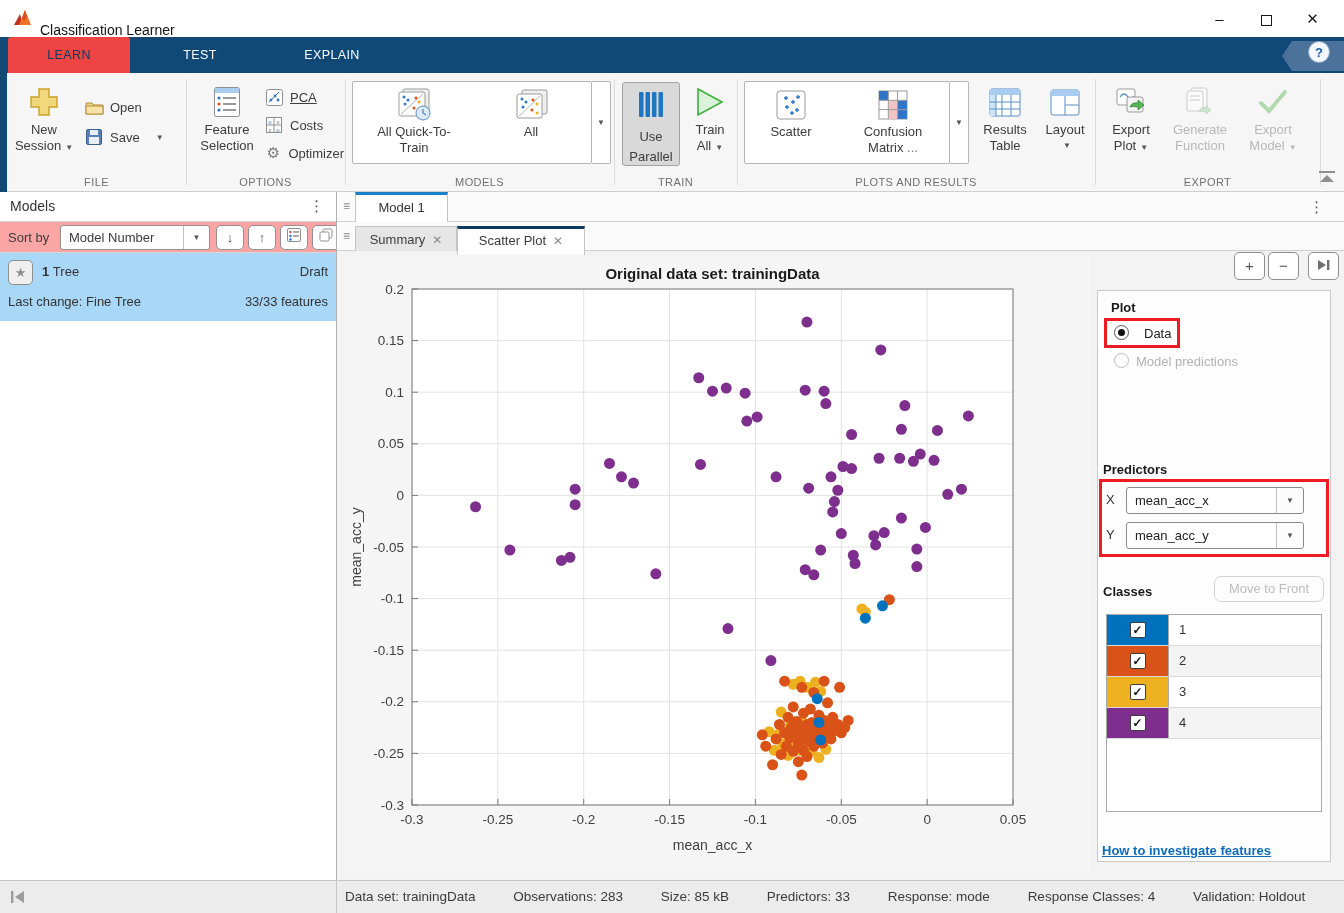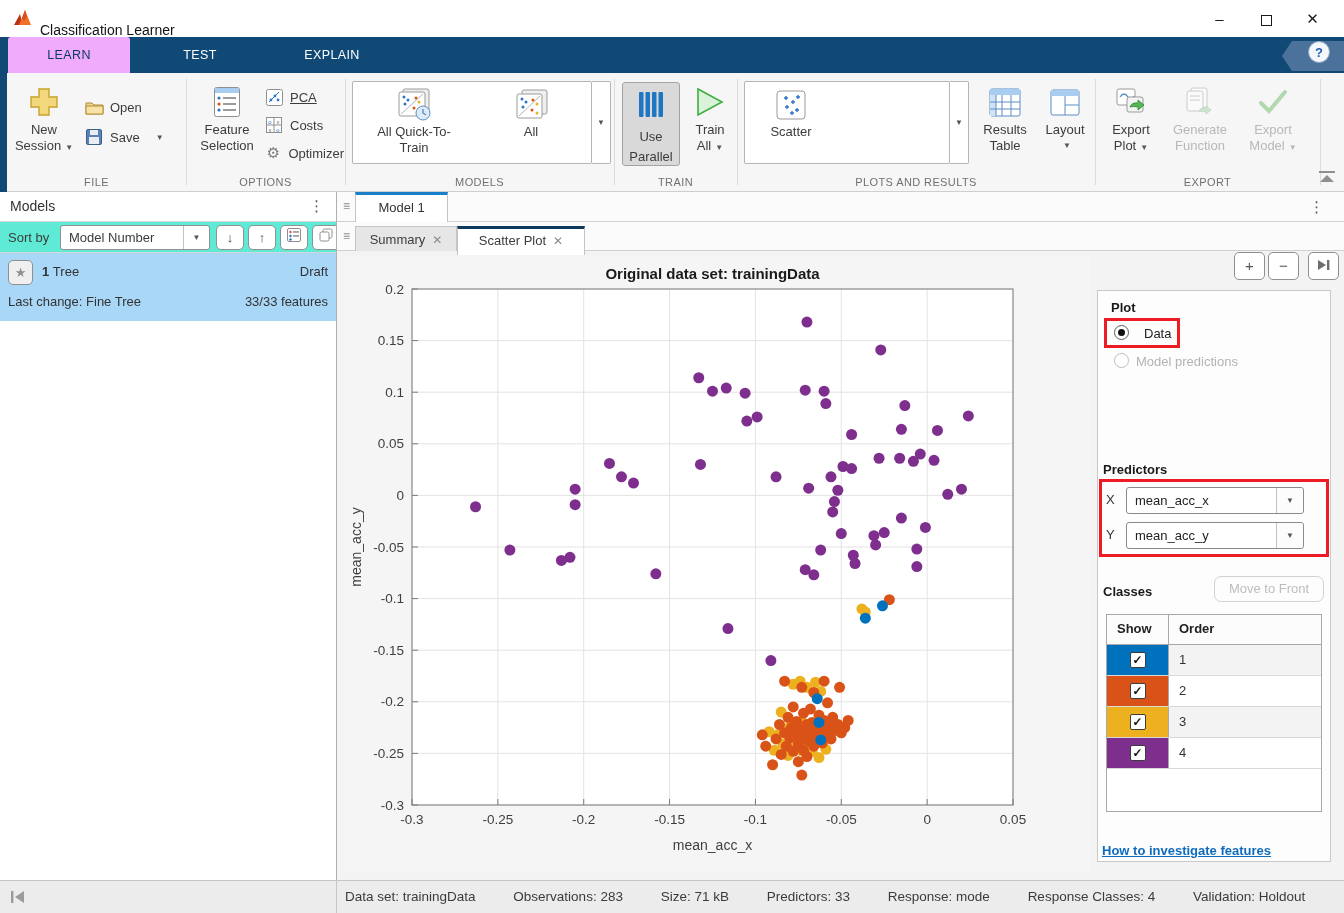--- a/index.html
+++ b/index.html
@@ -10,21 +10,21 @@
   .titlebar { position:absolute; left:0; top:0; width:1344px; height:37px; background:#fff; }
   .titlebar .apptitle { position:absolute; left:40px; top:10px; font-size:14px; color:#141414;margin-top:12px; }
   .logo { position:absolute; left:14px; top:10px; width:18px; height:16px; }
   .wctl { position:absolute; top:0; height:37px; width:47px; text-align:center; line-height:37px; color:#1a1a1a; font-size:15px; }
   .wctl.min { right:101px; } .wctl.max { right:54px; } .wctl.close { right:8px; }
   .maxbox { display:inline-block; width:11px; height:11px; border:1.4px solid #1a1a1a; vertical-align:middle; }
 
   
   .tabstrip { position:absolute; left:0; top:37px; width:1344px; height:36px; background:#104876; }
   .rtab { position:absolute; top:0; height:36px; line-height:36px; text-align:center; color:#fff; font-size:12.5px; letter-spacing:.4px; }
-  .rtab.active { background:#f0abfc; color:#0d3a61; border-radius:3px 3px 0 0; }
+  .rtab.active { background:#ef4444; color:#0d3a61; border-radius:3px 3px 0 0; }
   .helpwrap { position:absolute; right:0; top:4px; width:62px; height:30px; background:#4a729a; clip-path:polygon(16% 0,100% 0,100% 100%,16% 100%,0 50%); }
   .helpcirc { position:absolute; right:14px; top:4px; width:22px; height:22px; border-radius:50%; background:#f4f8fc; border:1px solid #8fa9c4; color:#1b5fae; font-weight:bold; font-size:13px; text-align:center; line-height:21px; }
 
   
   .ribbon { position:absolute; left:0; top:73px; width:1344px; height:119px; background:#f6f6f6; border-bottom:1px solid #cfcfcf; }
   .blue-strip { position:absolute; left:0; top:0; width:7px; height:119px; background:#104876; }
   .sep { position:absolute; top:6px; height:106px; width:1px; background:#dcdcdc; }
   .seclabel { position:absolute; bottom:3px; font-size:11px; color:#707070; letter-spacing:.4px; text-align:center; }
   .bigbtn { position:absolute; display:flex; flex-direction:column; align-items:center; justify-content:space-between; text-align:center; font-size:13px; color:#3c3c3c; line-height:16px; }
   .bigbtn .ic { height:36px; display:flex; align-items:center; justify-content:center; margin-bottom:2px; }
@@ -37,21 +37,21 @@
   .gal-drop { position:absolute; background:#fff; border:1px solid #b5b5b5; border-left:none; border-radius:0 2px 2px 0; display:flex; align-items:center; justify-content:center; }
   .pressed { background:#d9d9d9; border:1px solid #a3a3a3; border-radius:3px; }
   .disabled { color:#b8b8b8 !important; }
   .collapse-ribbon { position:absolute; right:6px; bottom:6px; width:22px; height:16px; }
 
   
   .models-panel { position:absolute; left:0; top:192px; width:337px; height:688px; background:#fff; border-right:1px solid #b0b0b0; overflow:hidden; }
   .mp-header { position:absolute; left:0; top:0; width:100%; height:30px; border-bottom:1px solid #d6d6d6; background:#fff; }
   .mp-header .t { position:absolute; left:10px; top:6px; font-size:14px; color:#333; }
   .dots-v { position:absolute; right:12px; top:5px; font-size:15px; color:#555; }
-  .sortrow { position:absolute; left:0; top:30px; width:100%; height:31px; background:#5eead4; border-bottom:1px solid #d6d6d6; }
+  .sortrow { position:absolute; left:0; top:30px; width:100%; height:31px; background:#fca5a5; border-bottom:1px solid #d6d6d6; }
   .sortrow .lbl { position:absolute; left:8px; top:8px; }
   .combo { position:absolute; left:60px; top:3px; width:150px; height:25px; background:#fff; border:1px solid #919191; border-radius:3px; }
   .combo .val { position:absolute; left:8px; top:4px; }
   .combo .dd { position:absolute; right:0; top:0; width:26px; height:23px; border-left:1px solid #c2c2c2; text-align:center; line-height:23px; font-size:8px; color:#555; }
   .tbtn { position:absolute; top:3px; width:28px; height:25px; background:#fff; border:1px solid #919191; border-radius:5px; text-align:center; line-height:23px; color:#444; font-size:13px; }
   .model-card { position:absolute; left:0; top:61px; width:100%; height:68px; background:#a9d7f8; }
   .star-btn { position:absolute; left:8px; top:7px; width:25px; height:25px; background:#efefef; border:1px solid #8f8f8f; border-radius:5px; text-align:center; line-height:23px; color:#8f8f8f; font-size:13px; }
   .mc-line1 { position:absolute; left:42px; top:11px; color:#333; }
   .mc-line1 b { font-weight:bold; }
   .mc-draft { position:absolute; right:8px; top:11px; color:#333; }
@@ -292,20 +292,38 @@
               <path d="M8 8 h4 M10 6 v4"></path>
               <path d="M15 12 h4 M17 10 v4"></path>
               <path d="M9 17 h4 M11 15 v4"></path>
               <path d="M19 20 h4 M21 18 v4"></path>
               <path d="M14 23 h4 M16 21 v4"></path>
               <path d="M20 7 h4 M22 5 v4"></path>
             </g>
           </svg>
       </span>
       <span>Scatter</span>
+    </div>
+    <div class="gal-item" style="width:112px;">
+      <span class="ic">
+        <svg width="30" height="30" viewBox="0 0 30 30">
+            <rect x="1" y="1" width="28" height="28" fill="#fff" stroke="#9a9a9a"></rect>
+            <rect x="1" y="1" width="9.3" height="9.3" fill="#2e75c8"></rect>
+            <rect x="10.3" y="10.3" width="9.3" height="9.3" fill="#f3c4c4"></rect>
+            <rect x="19.6" y="10.3" width="9.3" height="9.3" fill="#2e75c8"></rect>
+            <rect x="10.3" y="19.6" width="9.3" height="9.3" fill="#f3c4c4"></rect>
+            <rect x="19.6" y="19.6" width="9.3" height="9.3" fill="#2e75c8"></rect>
+            <line x1="1" y1="10.3" x2="29" y2="10.3" stroke="#9a9a9a"></line>
+            <line x1="1" y1="19.6" x2="29" y2="19.6" stroke="#9a9a9a"></line>
+            <line x1="10.3" y1="1" x2="10.3" y2="29" stroke="#9a9a9a"></line>
+            <line x1="19.6" y1="1" x2="19.6" y2="29" stroke="#9a9a9a"></line>
+          </svg>
+      </span>
+      <span>Confusion</span>
+      <span><span>Matrix</span> <span style="color:#7a7a7a;">...</span></span>
     </div>
   </div>
   <div class="gal-drop" style="left:950px;top:8px;width:19px;height:83px;">
       <span class="caret" style="margin:0;">▼</span>
     </div>
   <div class="bigbtn" style="left:978px;top:11px;width:54px;">
     <span class="ic">
       <svg width="32" height="29" viewBox="0 0 32 29">
           <rect x="1" y="1" width="30" height="27" rx="2" fill="#fff" stroke="#5b8ec4"></rect>
           <rect x="1" y="1" width="30" height="6" fill="#a8cdf0"></rect>
@@ -667,24 +685,20 @@
           <span class="val">mean_acc_y</span>
           <span class="dd">▼</span>
         </div>
       </div>
       <div class="redbox" style="left:1px;top:188px;width:230px;height:78px;"></div>
 
       <span class="pp-h" style="left:5px;top:293px;">Classes</span>
       <div class="mtf-btn" style="left:116px;top:285px;width:110px;height:26px;line-height:24px;"><span>Move to Front</span></div>
 
       <div class="ctable">
-        <div class="ct-head">
-          <span class="c1">Show</span>
-          <span class="c2">Order</span>
-        </div>
         <div class="class-row">
           <span class="show-cell" style="background: rgb(0, 114, 189);">
               <span class="checkbox">✓</span>
             </span>
           <span class="order-cell">1</span>
         </div>
         <div class="class-row">
           <span class="show-cell" style="background: rgb(217, 83, 25);">
               <span class="checkbox">✓</span>
             </span>
@@ -711,19 +725,19 @@
 <div class="statusbar">
   <div class="sb-left">
     <svg style="position:absolute;left:10px;top:9px;" width="16" height="14" viewBox="0 0 16 14">
         <rect x="1" y="1" width="2.4" height="12" fill="#9b9b9b"></rect>
         <polygon points="14,1 5,7 14,13" fill="#9b9b9b"></polygon>
       </svg>
   </div>
   <div class="sb-items">
     <span>Data set: trainingData</span>
     <span>Observations: 283</span>
-    <span>Size: 71 kB</span>
+    <span>Size: 85 kB</span>
     <span>Predictors: 33</span>
     <span>Response: mode</span>
     <span>Response Classes: 4</span>
     <span>Validation: Holdout</span>
   </div>
 </div>
 
 </body></html>

